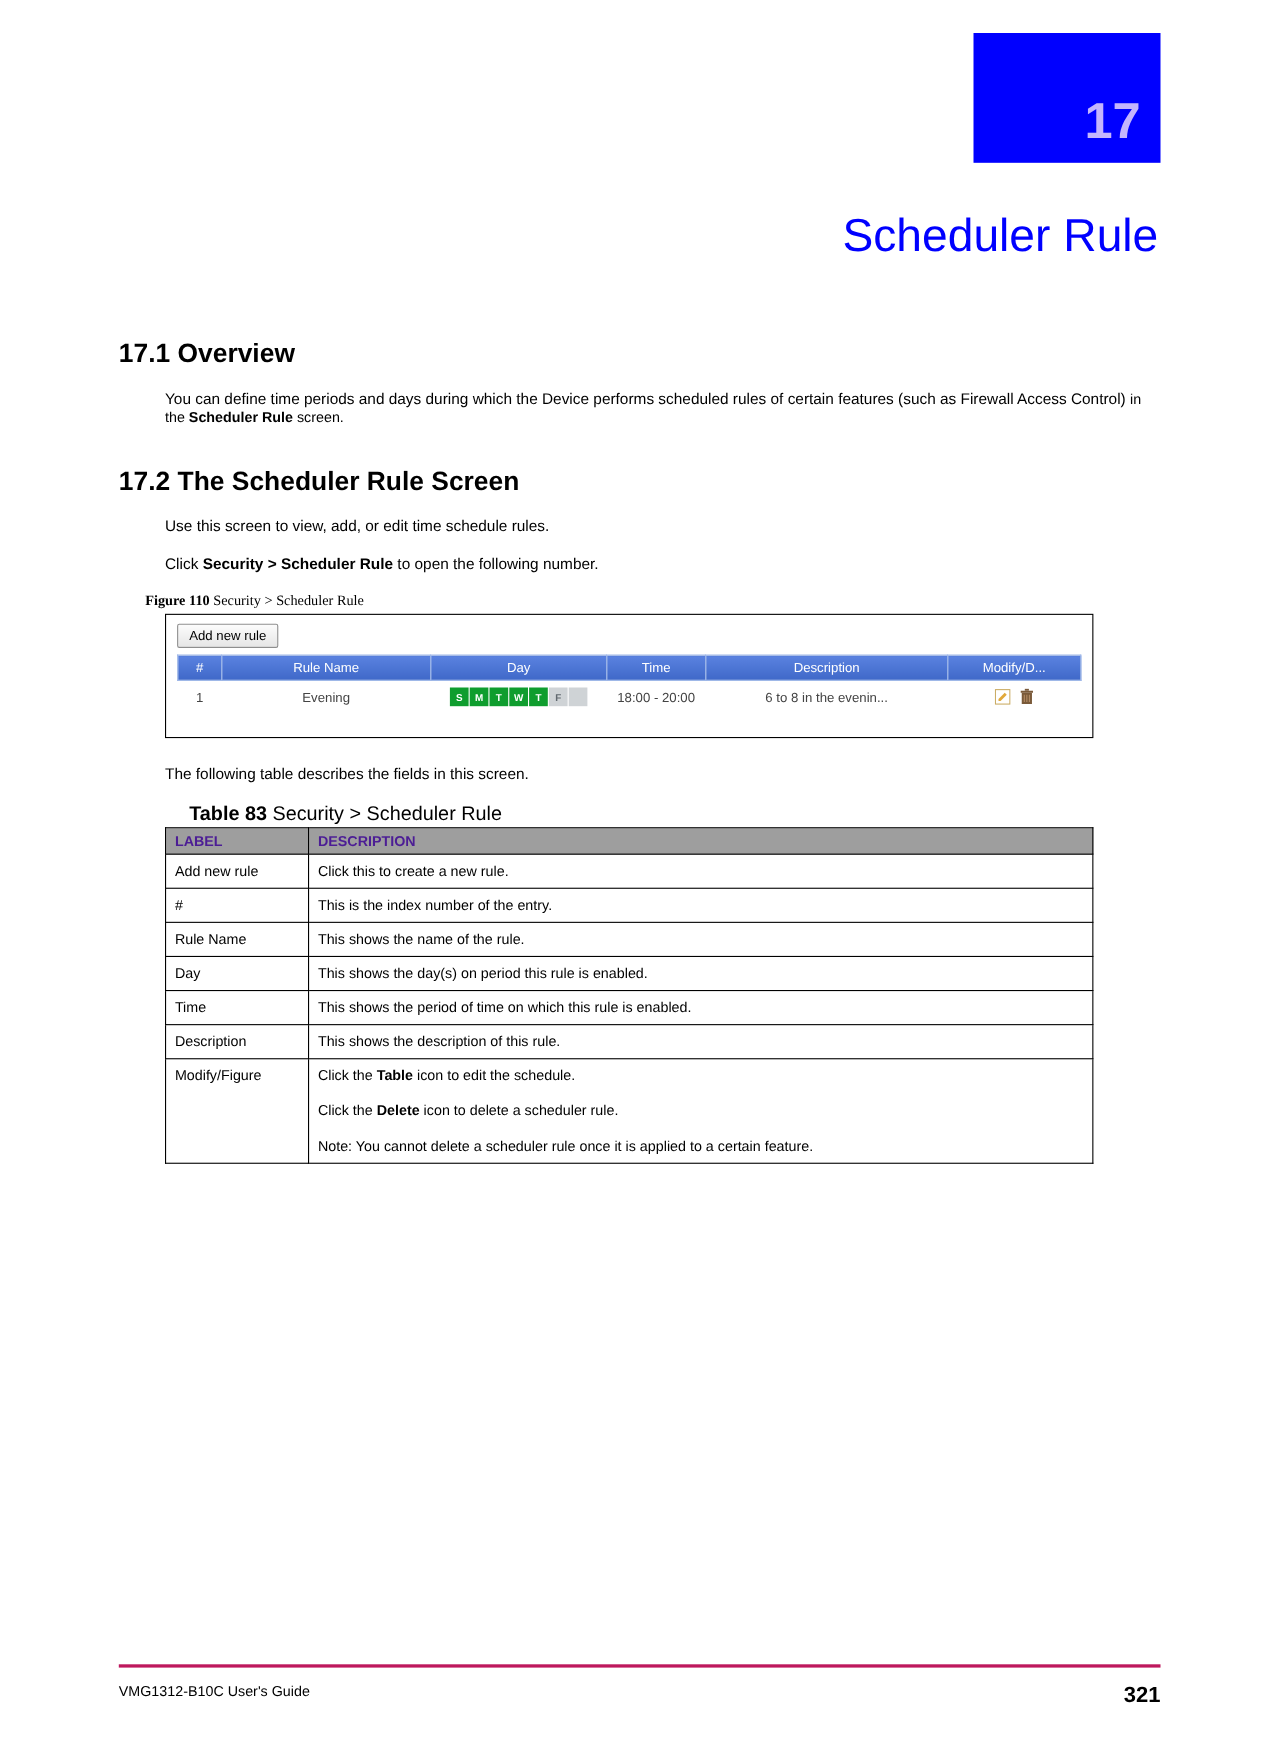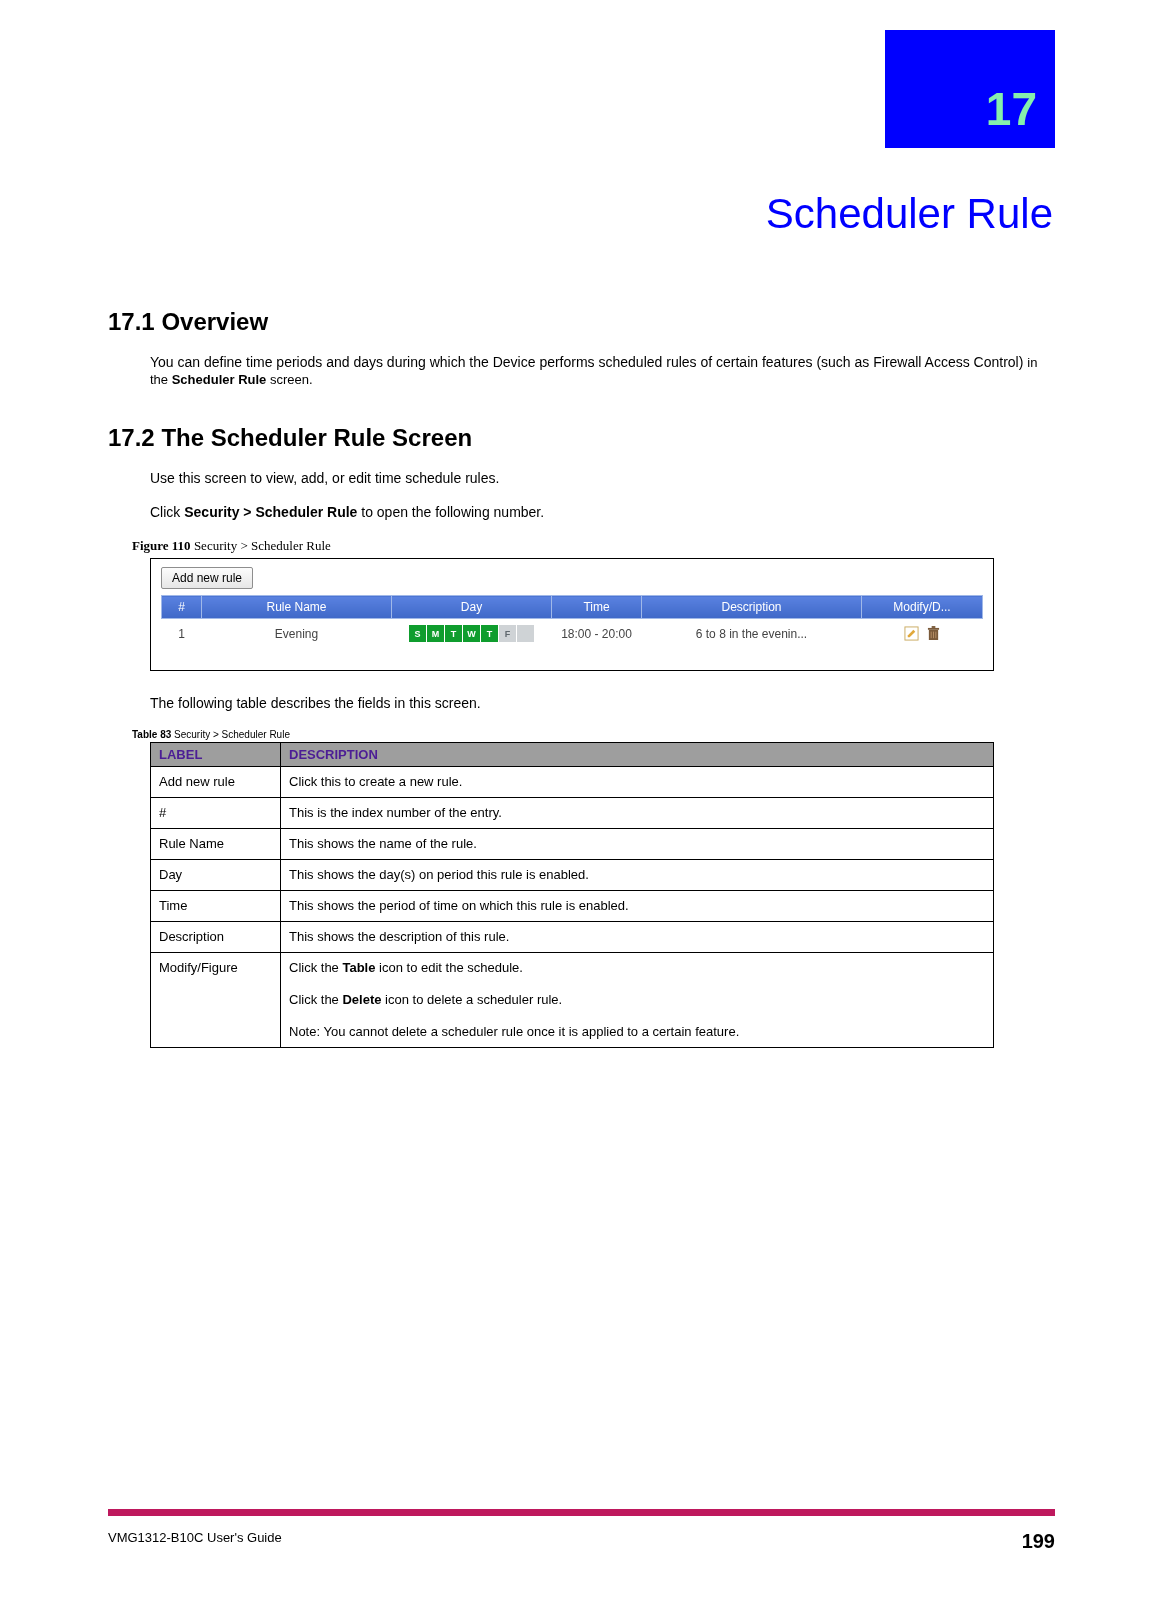--- a/index.html
+++ b/index.html
@@ -12,21 +12,21 @@
     position: relative;
     padding: 30px 108px 50px 108px;
   }
   .chapter-box {
     position: absolute;
     top: 30px;
     right: 108px;
     width: 170px;
     height: 118px;
     background: #0000ff;
-    color: #86efac;
+    color: #c4b5fd;
     font-size: 46px;
     font-weight: bold;
     display: flex;
     align-items: flex-end;
     justify-content: flex-end;
     padding: 12px 18px;
     font-family: Arial, sans-serif;
   }
   .page-title {
     color: #0000ff;
@@ -121,22 +121,22 @@
   }
   .trash-icon {
     display: inline-block;
     width: 13px; height: 15px;
     vertical-align: middle;
   }
 
   
   .table-label {
     font-family: Arial, sans-serif;
-    font-size: 10px;
-    margin-left: 24px;
+    font-size: 18px;
+    margin-left: 64px;
     margin-top: 10px;
     margin-bottom: 2px;
   }
   .table-label .tbl-number { font-weight: bold; }
   .desc-table {
     margin-left: 42px;
     width: 844px;
     border-collapse: collapse;
     font-size: 13px;
     font-family: Arial, sans-serif;
@@ -159,21 +159,21 @@
   .desc-table .label-col { width: 130px; }
   .desc-table td p { margin-bottom: 12px; }
   .desc-table td p:last-child { margin-bottom: 0; }
   .desc-table .bold { font-weight: bold; }
   
   .footer {
     position: absolute;
     bottom: 44px;
     left: 108px;
     right: 108px;
-    border-top: 7px solid #be185d;
+    border-top: 3px solid #be185d;
     padding-top: 14px;
     display: flex;
     justify-content: space-between;
     font-family: Arial, sans-serif;
     font-size: 13px;
   }
   .footer .page-num { font-size: 20px; font-weight: bold; }
 </style>
 </head>
 <body>
@@ -296,14 +296,14 @@
           <p><span>Click the </span><span class="bold">Table</span><span> icon to edit the schedule.</span></p>
           <p><span>Click the </span><span class="bold">Delete</span><span> icon to delete a scheduler rule.</span></p>
           <p>Note: You cannot delete a scheduler rule once it is applied to a certain feature.</p>
         </td>
       </tr>
     </tbody>
 </table>
 
 <div class="footer">
   <span>VMG1312-B10C User's Guide</span>
-  <span class="page-num">199</span>
+  <span class="page-num">321</span>
 </div>
 
 </body></html>

